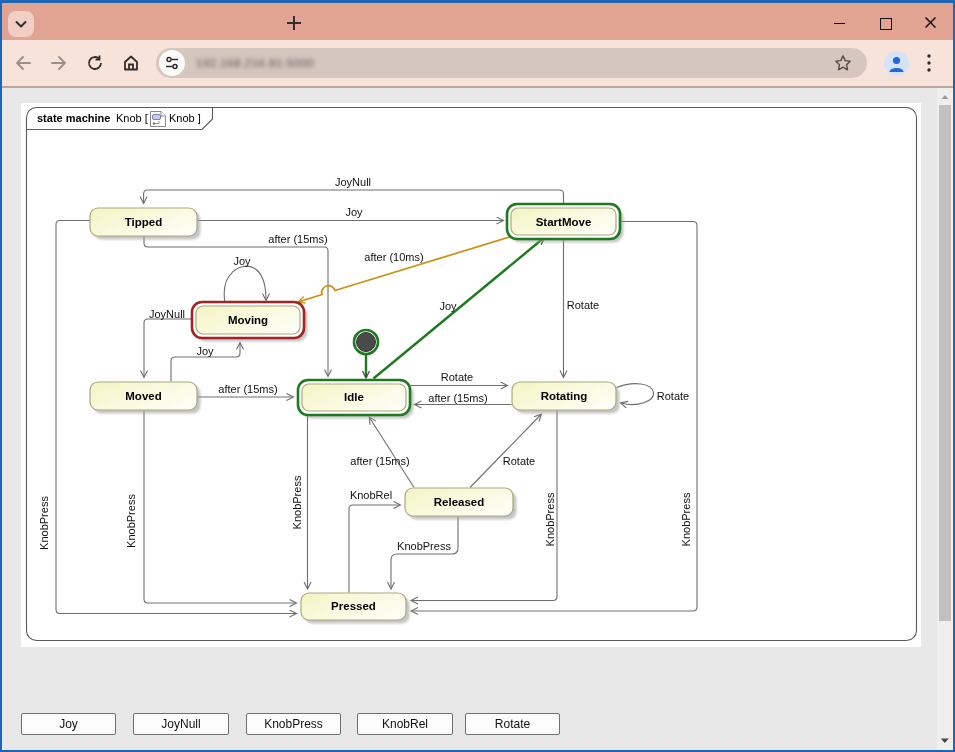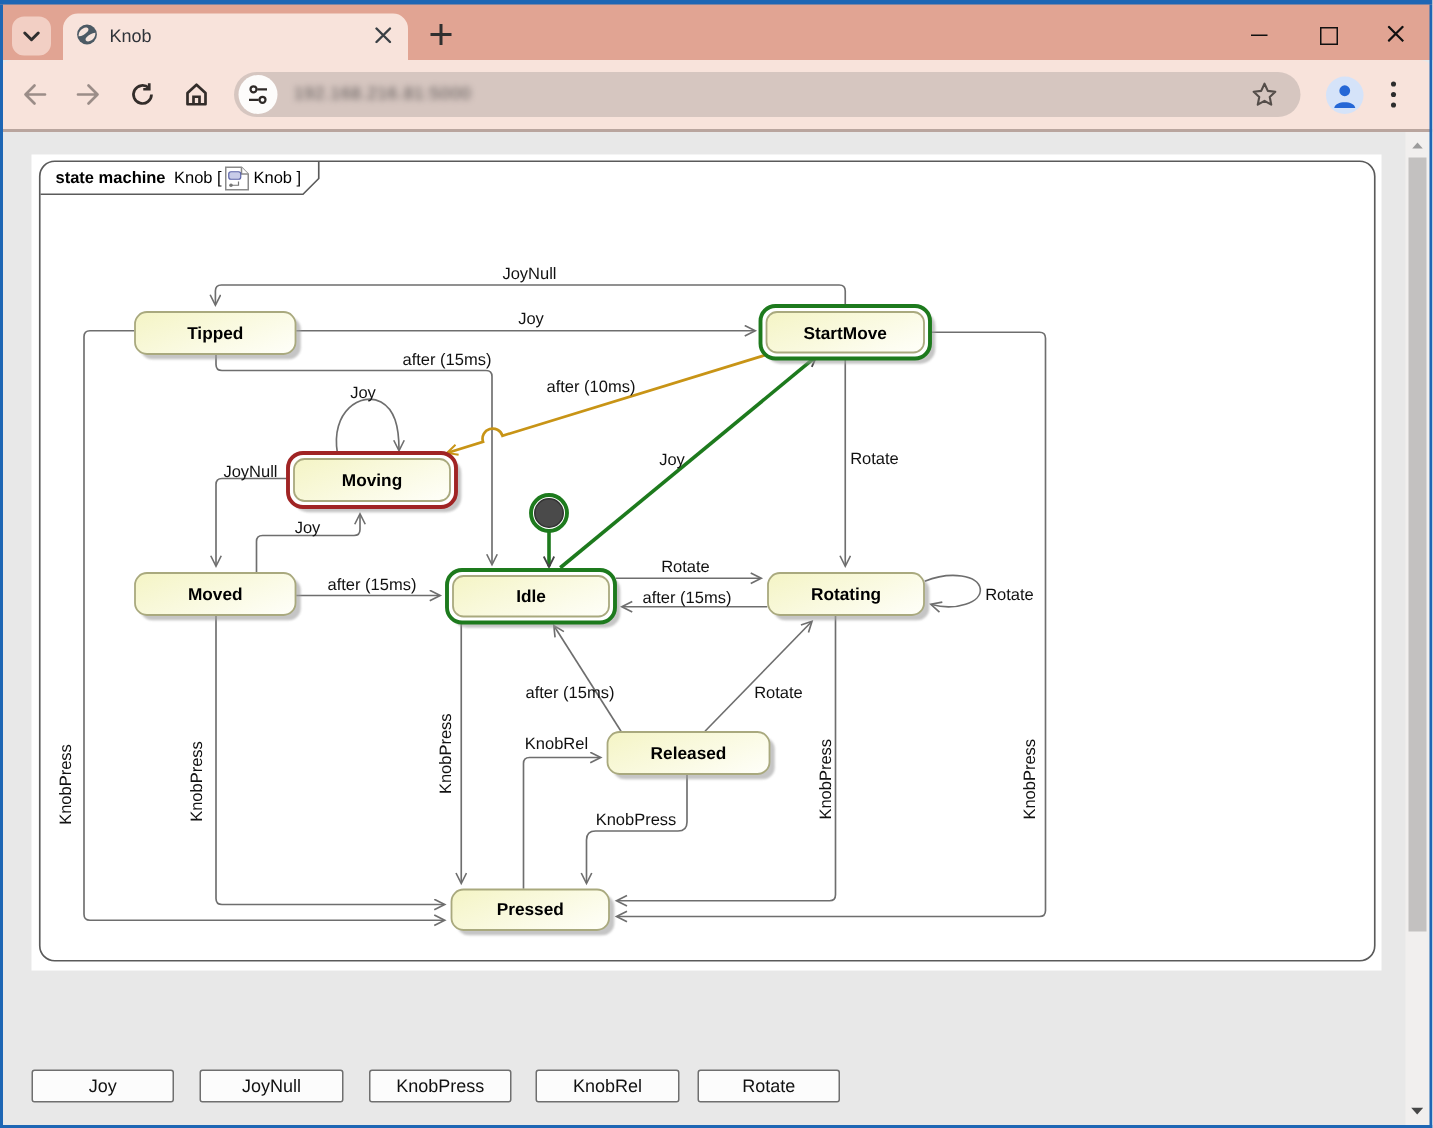--- a/index.html
+++ b/index.html
@@ -232,33 +232,20 @@
     <circle cx="3" cy="17" r="1.7" fill="#2c2c2c"></circle>
   </svg>
 </div>
 
 <div id="tabstrip">
   <div id="chevbtn">
     <svg width="26" height="26" viewBox="0 0 26 26">
       <path d="M8.5,11 L13,15.5 L17.5,11" fill="none" stroke="#2f2f2f" stroke-width="2" stroke-linecap="round" stroke-linejoin="round"></path>
     </svg>
   </div>
-  <div id="tab">
-    <svg class="abs" style="left:9px;top:7px;" width="14" height="14" viewBox="0 0 14 14">
-      <circle cx="7" cy="7" r="6.6" fill="#4c5a64"></circle>
-      <g transform="rotate(-30 7 7)">
-      <path d="M1.6,5.2 C3,2.4 6.2,1.6 8.6,2.6 C10.2,3.3 9.9,5.1 8.2,5.5 C5.9,6 3.6,6.4 1.6,5.2 Z" fill="#f6e4dc"></path>
-      <path d="M12.4,8.8 C11,11.6 7.8,12.4 5.4,11.4 C3.8,10.7 4.1,8.9 5.8,8.5 C8.1,8 10.4,7.6 12.4,8.8 Z" fill="#f6e4dc"></path>
-      </g>
-    </svg>
-    <div id="tabtitle">Knob</div>
-    <svg class="abs" style="left:208px;top:9px;" width="11" height="11" viewBox="0 0 11 11">
-      <path d="M1,1 L10,10 M10,1 L1,10" stroke="#3a4045" stroke-width="1.6" stroke-linecap="round"></path>
-    </svg>
-  </div>
   <svg class="abs" style="left:286px;top:12px;" width="16" height="16" viewBox="0 0 16 16">
     <path d="M8,1 V15 M1,8 H15" stroke="#2f2f2f" stroke-width="2"></path>
   </svg>
 
   <div class="abs" style="left:834px;top:19.5px;width:11px;height:1.6px;background:#111;"></div>
   <div class="abs" style="left:880px;top:15px;width:9.5px;height:9.5px;border:1.5px solid #111;"></div>
   <svg class="abs" style="left:925px;top:14px;" width="11" height="11" viewBox="0 0 11 11">
     <path d="M0.5,0.5 L10.5,10.5 M10.5,0.5 L0.5,10.5" stroke="#111" stroke-width="1.5"></path>
   </svg>
 </div>

